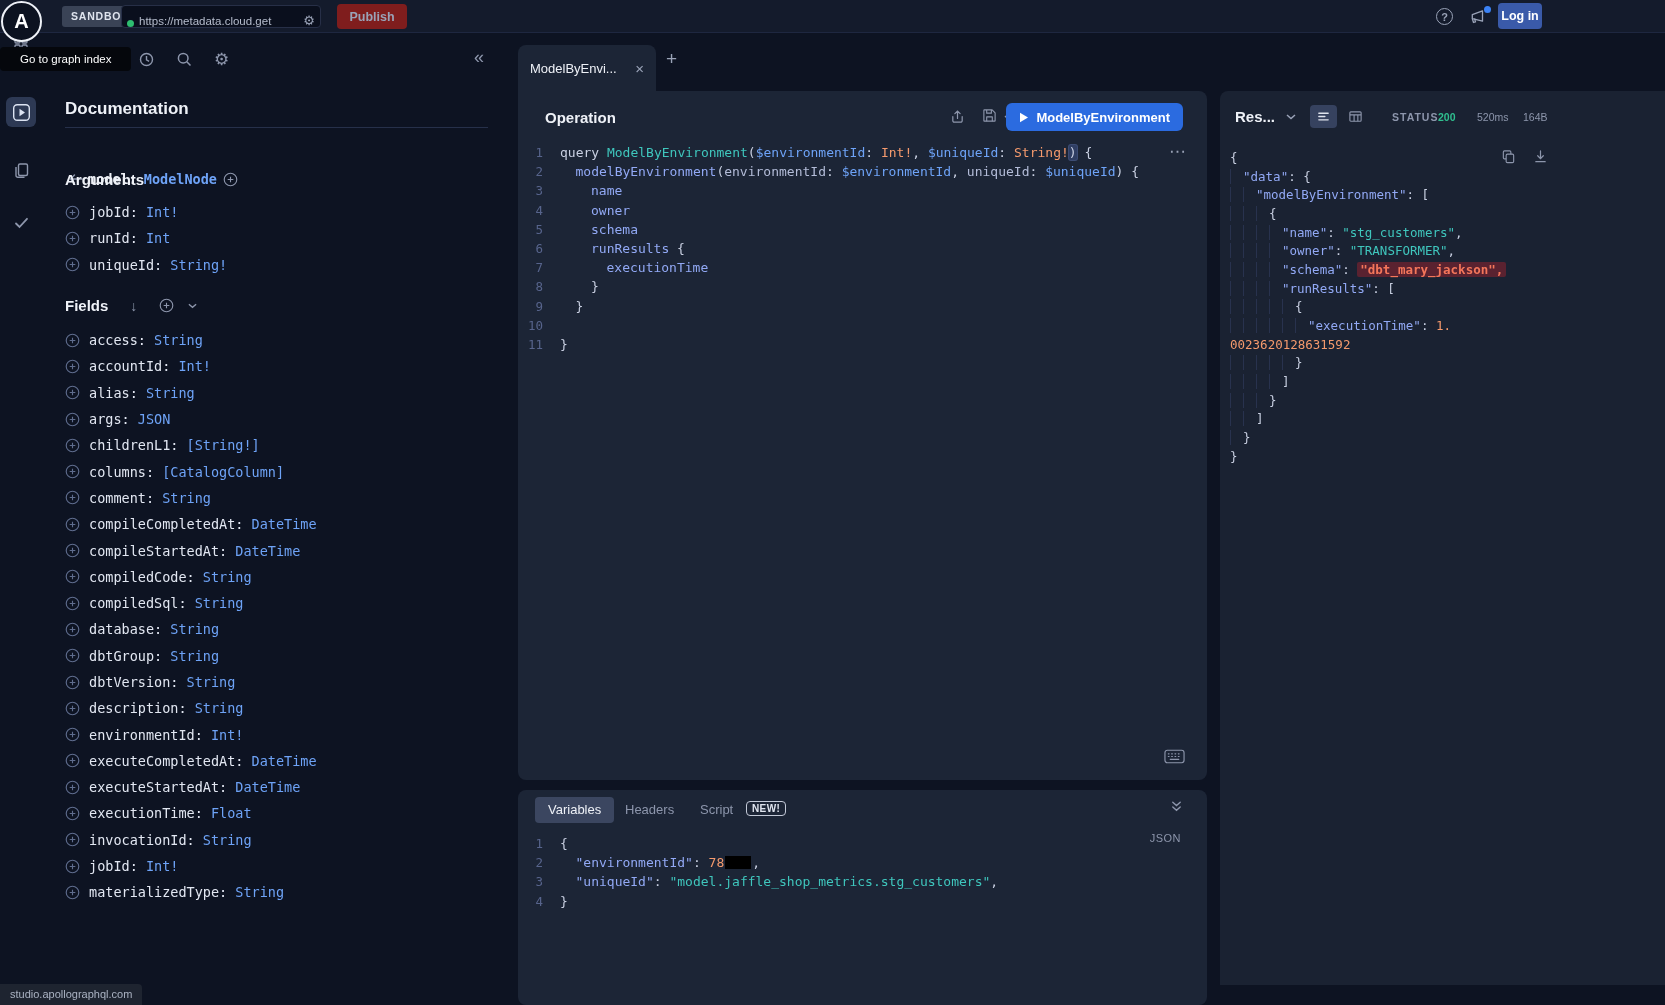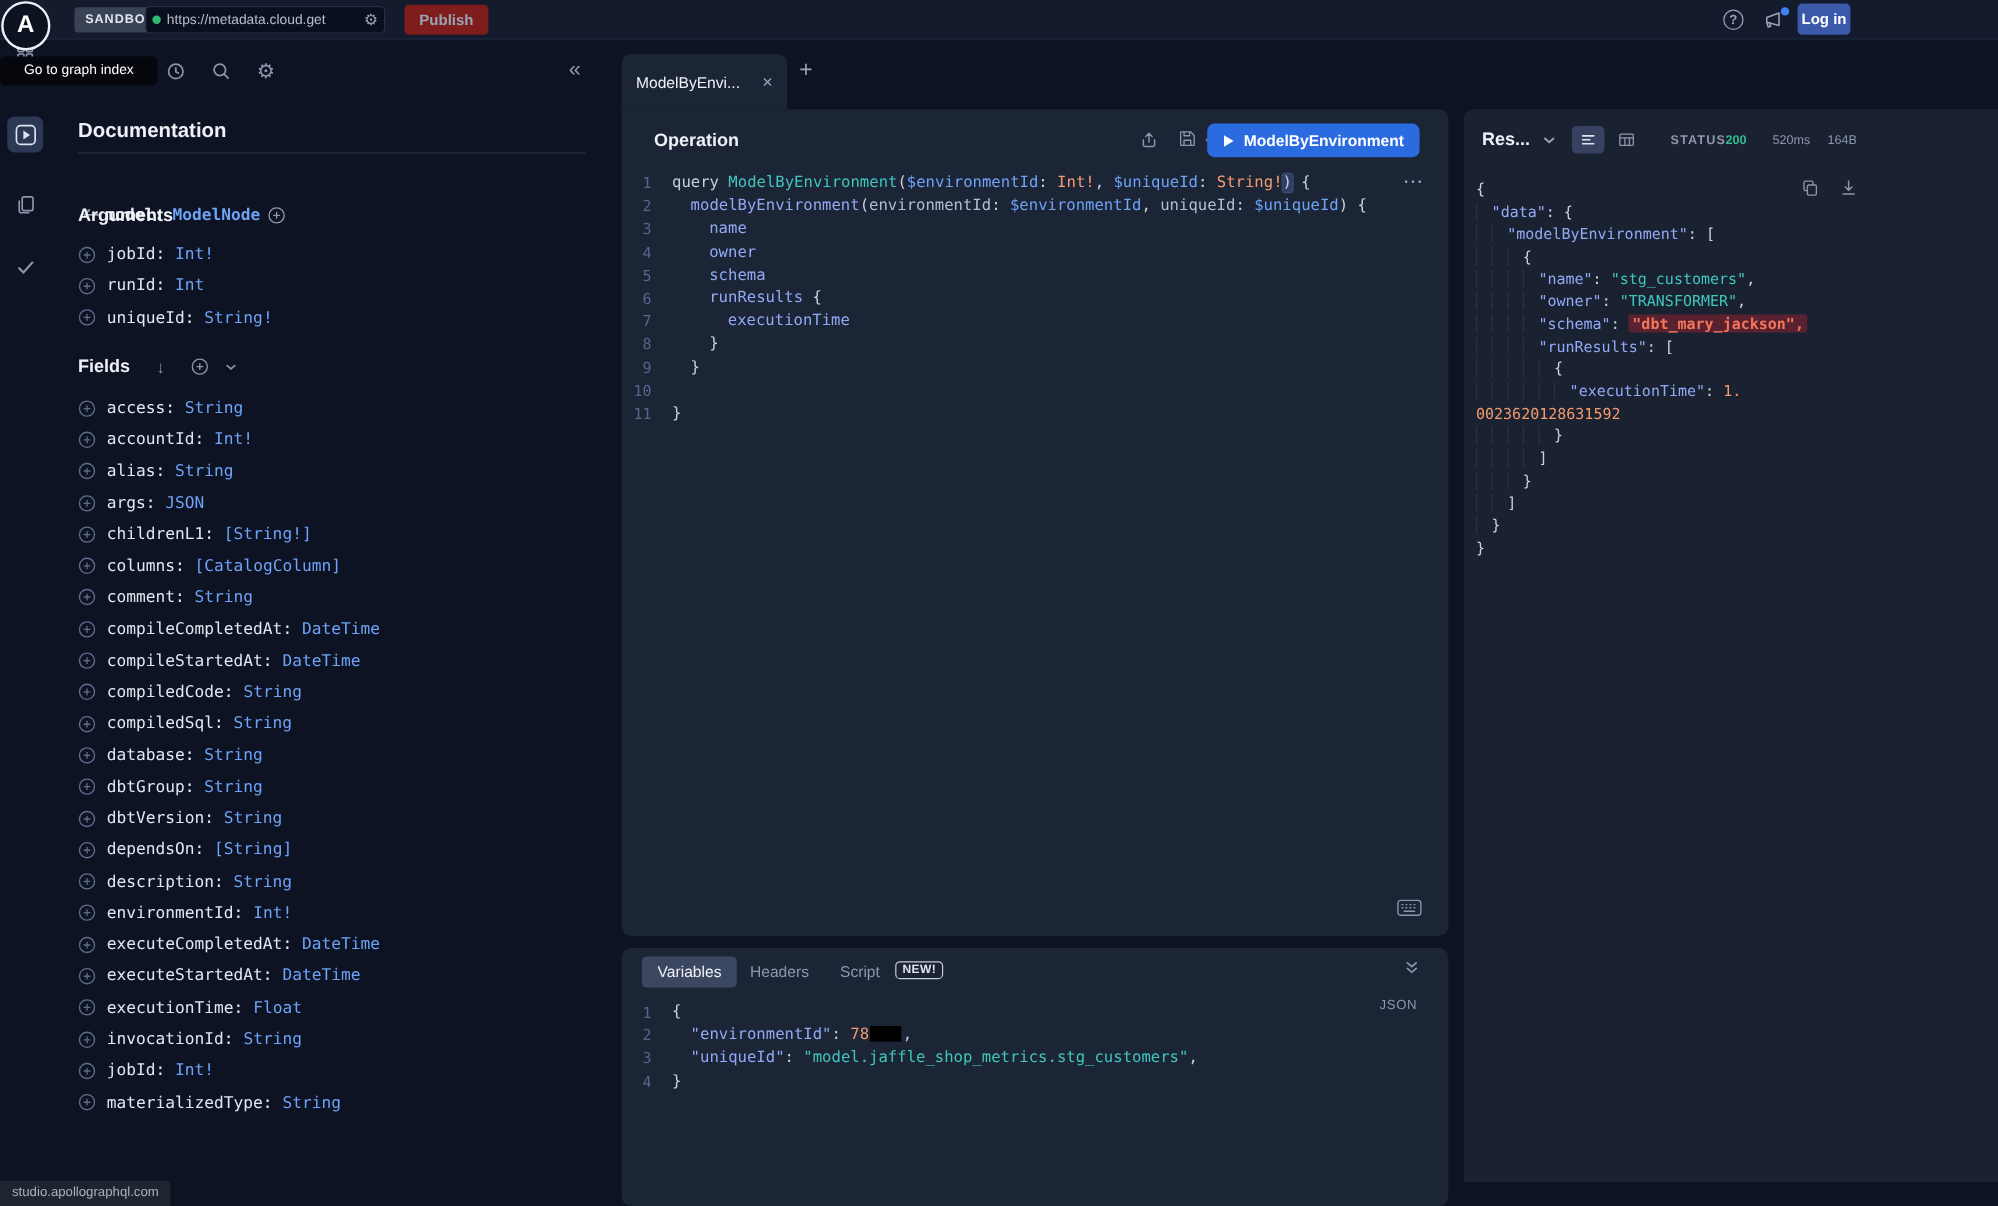--- a/index.html
+++ b/index.html
@@ -16,21 +16,21 @@
   .topbar { position:absolute; left:0; top:0; width:1665px; height:33px; background:#141b2c; border-bottom:1px solid #1e2740; z-index:40; }
   .logo { position:absolute; left:1px; top:1px; width:41px; height:41px; border-radius:50%;
           border:2.5px solid #eef1f7; background:#0c1220; z-index:55;
           display:flex; align-items:center; justify-content:center;
           font-size:20px; font-weight:700; color:#fff; }
   .sandbox-chip { position:absolute; left:62px; top:6px; height:21px; line-height:21px; padding:0 9px;
           background:#3a4356; border-radius:3px; color:#dfe4ee;
           font-size:10.5px; font-weight:700; letter-spacing:.8px; }
   .urlbar { position:absolute; left:121px; top:5px; width:200px; height:23px;
           background:#0a0f1d; border:1px solid #272f47; border-radius:4px;
-          display:flex; align-items:center; gap:5px; padding:0 5px; }
+          display:flex; align-items:flex-end; gap:5px; padding:0 5px; }
   .urldot { width:7px; height:7px; border-radius:50%; background:#2ebd70; flex:none; }
   .urltext { flex:1; font-size:11.5px; color:#b6bdcd; white-space:nowrap; overflow:hidden; }
   .url-gear { flex:none; font-size:13px; color:#99a2b6; line-height:1; }
   .publish-btn { position:absolute; left:337px; top:4px; width:70px; height:25px;
           background:#7f1d1d; border:none; border-radius:4px;
           color:#99a3b8; font-size:12.5px; font-weight:600; font-family:inherit; }
   .help-icon { position:absolute; left:1436px; top:8px; width:17px; height:17px; border-radius:50%;
           border:1.4px solid #9aa3b8; color:#9aa3b8; font-size:11px; font-weight:700;
           display:flex; align-items:center; justify-content:center; }
   .megaphone { position:absolute; left:1468px; top:9px; color:#9aa3b8; }
@@ -94,21 +94,21 @@
 
   
   .codeblock { position:absolute; }
   .ed-op  { left:0; top:52px; right:0; }
   .ed-var { left:0; top:44px; right:0; }
   .ed-resp { left:10px; top:57px; right:6px; }
   .cl { display:flex; align-items:center; height:19.2px; }
   .resp .cl { height:18.7px; }
   .ln { flex:none; width:42px; text-align:right; padding-right:17px;
         font-family:"DejaVu Sans Mono", monospace; font-size:12.5px; color:#57648c; }
-  .lc { display:flex; white-space:pre;
+  .lc { display:flex; align-items:center; white-space:pre;
         font-family:"DejaVu Sans Mono", monospace; font-size:13px; }
   .resp .lc { font-size:12.5px; }
   .iu { align-self:stretch; flex:none; width:15.5px; }
   .resp .iu { width:13px; }
   .guide { border-left:1px solid #28324e; }
 
   .tk-p  { color:#c9d0e2; }
   .tk-kw { color:#c9d0e2; }
   .tk-o  { color:#3fc6bd; }
   .tk-v  { color:#6ea3f7; }
@@ -415,29 +415,20 @@
       </span>
       <span><span class="dname">dbtVersion</span><span class="dsep">: </span><span class="dtype">String</span></span>
     </div>
     <div class="drow">
       <span class="pc">
         <svg width="15" height="15" viewBox="0 0 16 16" fill="none" stroke="currentColor" stroke-width="1.2">
           <circle cx="8" cy="8" r="6.7"></circle>
           <path d="M8 5v6M5 8h6"></path>
         </svg>
       </span>
-      <span><span class="dname">dependsOn</span><span class="dsep">: </span><span class="dtype">[String]</span></span>
-    </div>
-    <div class="drow">
-      <span class="pc">
-        <svg width="15" height="15" viewBox="0 0 16 16" fill="none" stroke="currentColor" stroke-width="1.2">
-          <circle cx="8" cy="8" r="6.7"></circle>
-          <path d="M8 5v6M5 8h6"></path>
-        </svg>
-      </span>
       <span><span class="dname">description</span><span class="dsep">: </span><span class="dtype">String</span></span>
     </div>
     <div class="drow">
       <span class="pc">
         <svg width="15" height="15" viewBox="0 0 16 16" fill="none" stroke="currentColor" stroke-width="1.2">
           <circle cx="8" cy="8" r="6.7"></circle>
           <path d="M8 5v6M5 8h6"></path>
         </svg>
       </span>
       <span><span class="dname">environmentId</span><span class="dsep">: </span><span class="dtype">Int!</span></span>

